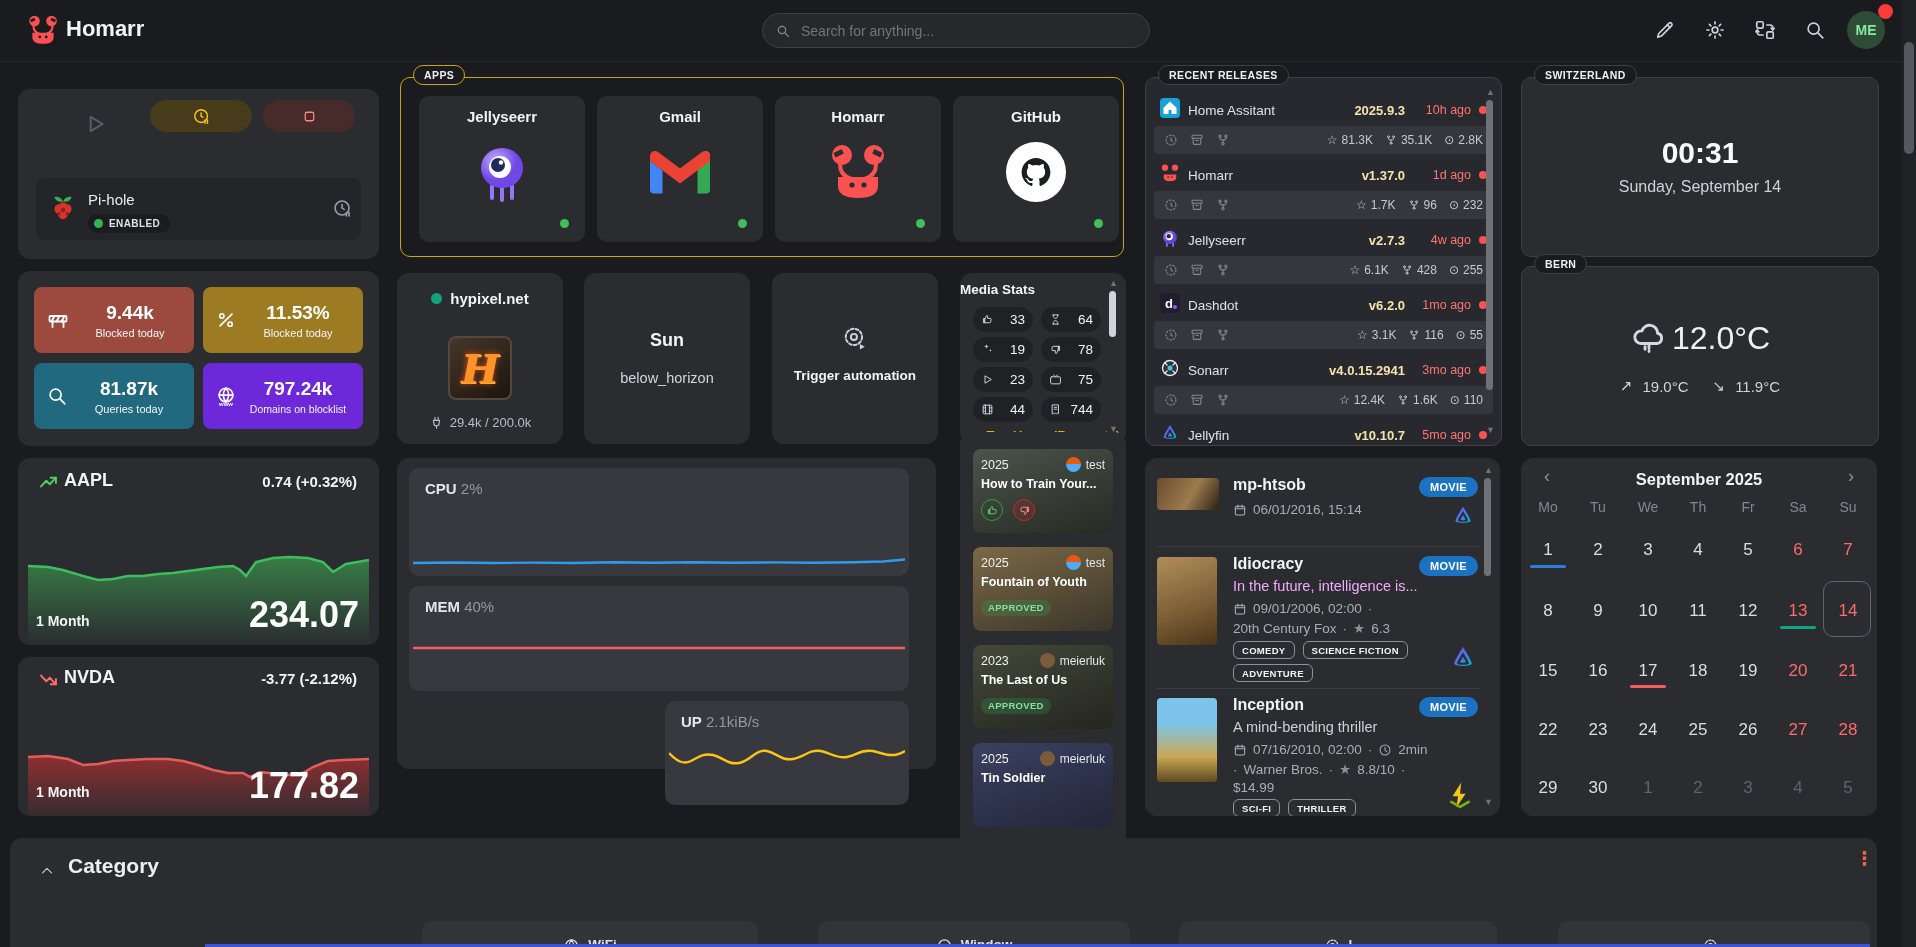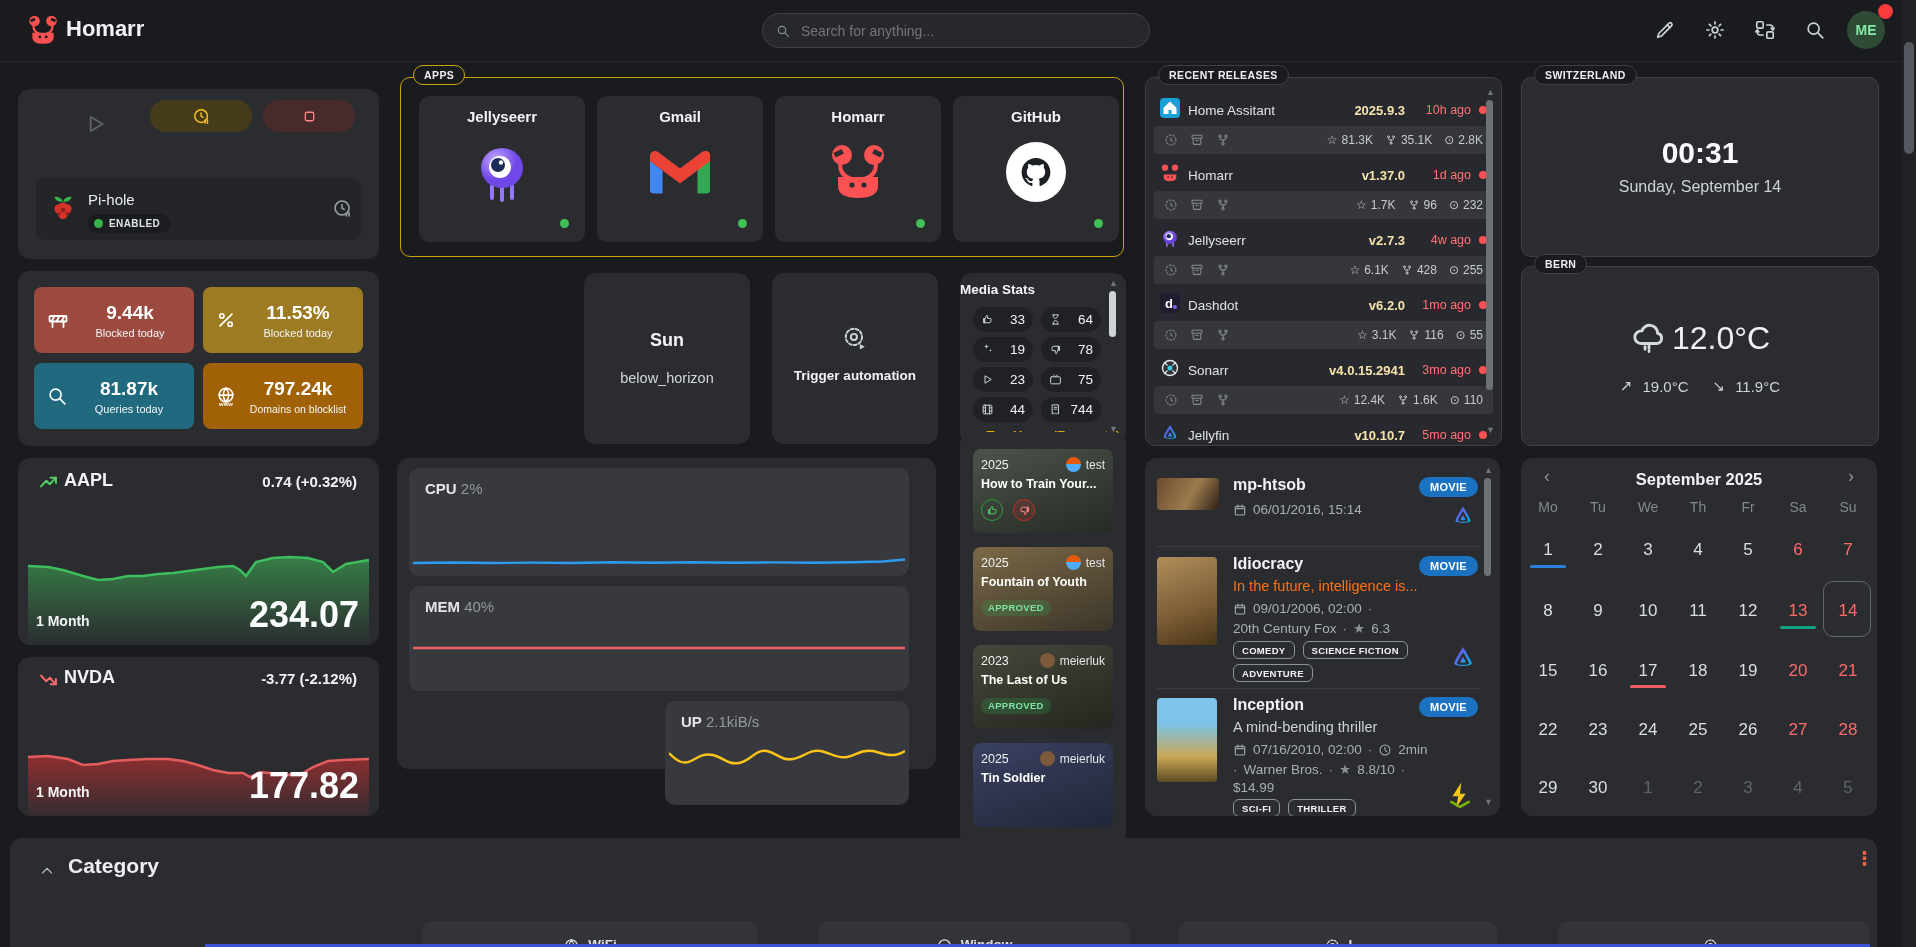--- a/index.html
+++ b/index.html
@@ -205,21 +205,21 @@
           <svg class="s" width="22" height="22" viewBox="0 0 24 24">
             <circle cx="10.5" cy="10.5" r="6"></circle>
             <path d="M15.2 15.2l5.3 5.3"></path>
           </svg>
         </span>
       <div style="flex:1">
           <div class="tval">81.87k</div>
           <div class="tlab">Queries today</div>
         </div>
     </div>
-    <div class="tile" style="left:185px;top:92px;background:#a16207">
+    <div class="tile" style="left:185px;top:92px;background:#6d28d9">
       <span style="color:#fff">
           <svg class="s" width="22" height="22" viewBox="0 0 24 24">
             <circle cx="12" cy="11" r="7.5"></circle>
             <path d="M4.5 11h15M12 3.5a11 11 0 0 1 0 15M12 3.5a11 11 0 0 0 0 15"></path>
             <text x="12" y="22.5" text-anchor="middle" font-size="6.5" fill="#fff" stroke="none" font-weight="bold">www</text>
           </svg>
         </span>
       <div style="flex:1">
           <div class="tval">797.24k</div>
           <div class="tlab" style="font-size:10.5px">Domains on blocklist</div>
@@ -340,20 +340,37 @@
             <circle cx="32" cy="32" r="30" fill="#fff"></circle>
             <g transform="translate(17.6,17.6) scale(1.2)">
               <path fill="#1b1f23" d="M12 .297c-6.63 0-12 5.373-12 12 0 5.303 3.438 9.8 8.205 11.385.6.113.82-.258.82-.577 0-.285-.01-1.04-.015-2.04-3.338.724-4.042-1.61-4.042-1.61C4.422 18.07 3.633 17.7 3.633 17.7c-1.087-.744.084-.729.084-.729 1.205.084 1.838 1.236 1.838 1.236 1.07 1.835 2.809 1.305 3.495.998.108-.776.417-1.305.76-1.605-2.665-.3-5.466-1.332-5.466-5.93 0-1.31.465-2.38 1.235-3.22-.135-.303-.54-1.523.105-3.176 0 0 1.005-.322 3.3 1.23.96-.267 1.98-.399 3-.405 1.02.006 2.04.138 3 .405 2.28-1.552 3.285-1.23 3.285-1.23.645 1.653.24 2.873.12 3.176.765.84 1.23 1.91 1.23 3.22 0 4.61-2.805 5.625-5.475 5.92.42.36.81 1.096.81 2.22 0 1.606-.015 2.896-.015 3.286 0 .315.21.69.825.57C20.565 22.092 24 17.592 24 12.297c0-6.627-5.373-12-12-12"></path>
             </g>
           </svg>
       </span>
       <span class="gdot" style="right:16px;bottom:14px"></span>
     </div>
   </div>
 
+  <div class="card" style="left:397px;top:273px;width:166px;height:171px">
+    <div class="r" style="left:0;top:17px;width:166px;display:flex;align-items:center;justify-content:center;gap:8px">
+      <span style="width:11px;height:11px;border-radius:50%;background:#0ca678;display:inline-block"></span>
+      <span class="b" style="font-size:15px;color:#f1f3f5">hypixel.net</span>
+    </div>
+    <div class="r" style="left:51px;top:63px;width:64px;height:64px;border-radius:8px;background:linear-gradient(145deg,#46362b,#1d150f);border:2px solid #57463a;box-sizing:border-box;display:flex;align-items:center;justify-content:center">
+      <span style="font-family:'DejaVu Serif',serif;font-style:italic;font-weight:bold;font-size:40px;color:#ff922b;text-shadow:0 0 6px #e8590c,1px 1px 0 #ffd43b">H</span>
+    </div>
+    <div class="r" style="left:0;top:142px;width:166px;display:flex;align-items:center;justify-content:center;gap:6px;color:#b9bec4">
+      <span>
+          <svg class="s" width="15" height="15" viewBox="0 0 24 24">
+            <path d="M9.5 3.5v5M14.5 3.5v5M7 8.5h10l-.8 4.5a4.2 4.2 0 0 1-8.4 0zM12 17.5V21"></path>
+          </svg>
+        </span>
+      <span style="font-size:13px">29.4k / 200.0k</span>
+    </div>
+  </div>
 
   <div class="card" style="left:584px;top:273px;width:166px;height:171px">
     <div class="r b" style="left:0;top:57px;width:166px;text-align:center;font-size:18px;color:#f1f3f5">Sun</div>
     <div class="r" style="left:0;top:97px;width:166px;text-align:center;font-size:14.5px;color:#d3d6da">below_horizon</div>
   </div>
 
   <div class="card" style="left:772px;top:273px;width:166px;height:171px">
     <span class="r" style="left:70px;top:52px;color:#ced4da">
       <svg class="s" width="26" height="26" viewBox="0 0 24 24">
           <circle cx="11" cy="11" r="7.5" stroke-dasharray="2.6 2"></circle>
@@ -870,21 +887,21 @@
             </linearGradient>
           </defs>
           <path d="M12 2.5C10.5 5 4.5 14.5 4.5 16.8c0 2.8 15 2.8 15 0C19.5 14.5 13.5 5 12 2.5z" fill="url(#jf2)"></path>
           <path d="M12 7c-1 1.8-5 8-5 9.4c0 1.9 10 1.9 10 0C17 15 13 8.8 12 7z" fill="#2b2c30"></path>
           <path d="M12 11c-.6 1-2.4 3.8-2.4 4.5c0 .9 4.8.9 4.8 0C14.4 14.8 12.6 12 12 11z" fill="url(#jf2)"></path>
         </svg></span>
     <div class="r" style="left:12px;top:88px;width:323px;height:1px;background:#3c3d42"></div>
 
     <div class="r" style="left:12px;top:99px;width:60px;height:88px;border-radius:4px;background:linear-gradient(160deg,#b08d5a,#7a5c35 60%,#4a3518)"></div>
     <span class="r b" style="left:88px;top:97px;font-size:16px;color:#f1f3f5">Idiocracy</span>
-    <div class="r" style="left:88px;top:120px;font-size:14.5px;color:#f97316;white-space:nowrap">In the future, intelligence is...</div>
+    <div class="r" style="left:88px;top:120px;font-size:14.5px;color:#f0abfc;white-space:nowrap">In the future, intelligence is...</div>
     <div class="meta" style="left:88px;top:143px">
       <span>
           <svg class="s" width="14" height="14" viewBox="0 0 24 24">
             <rect x="4" y="5.5" width="16" height="15" rx="2"></rect>
             <path d="M4 10h16M8.5 3.5v4M15.5 3.5v4"></path>
           </svg>
         </span>
       <span>09/01/2006, 02:00</span>
       <span>·</span>
     </div>

